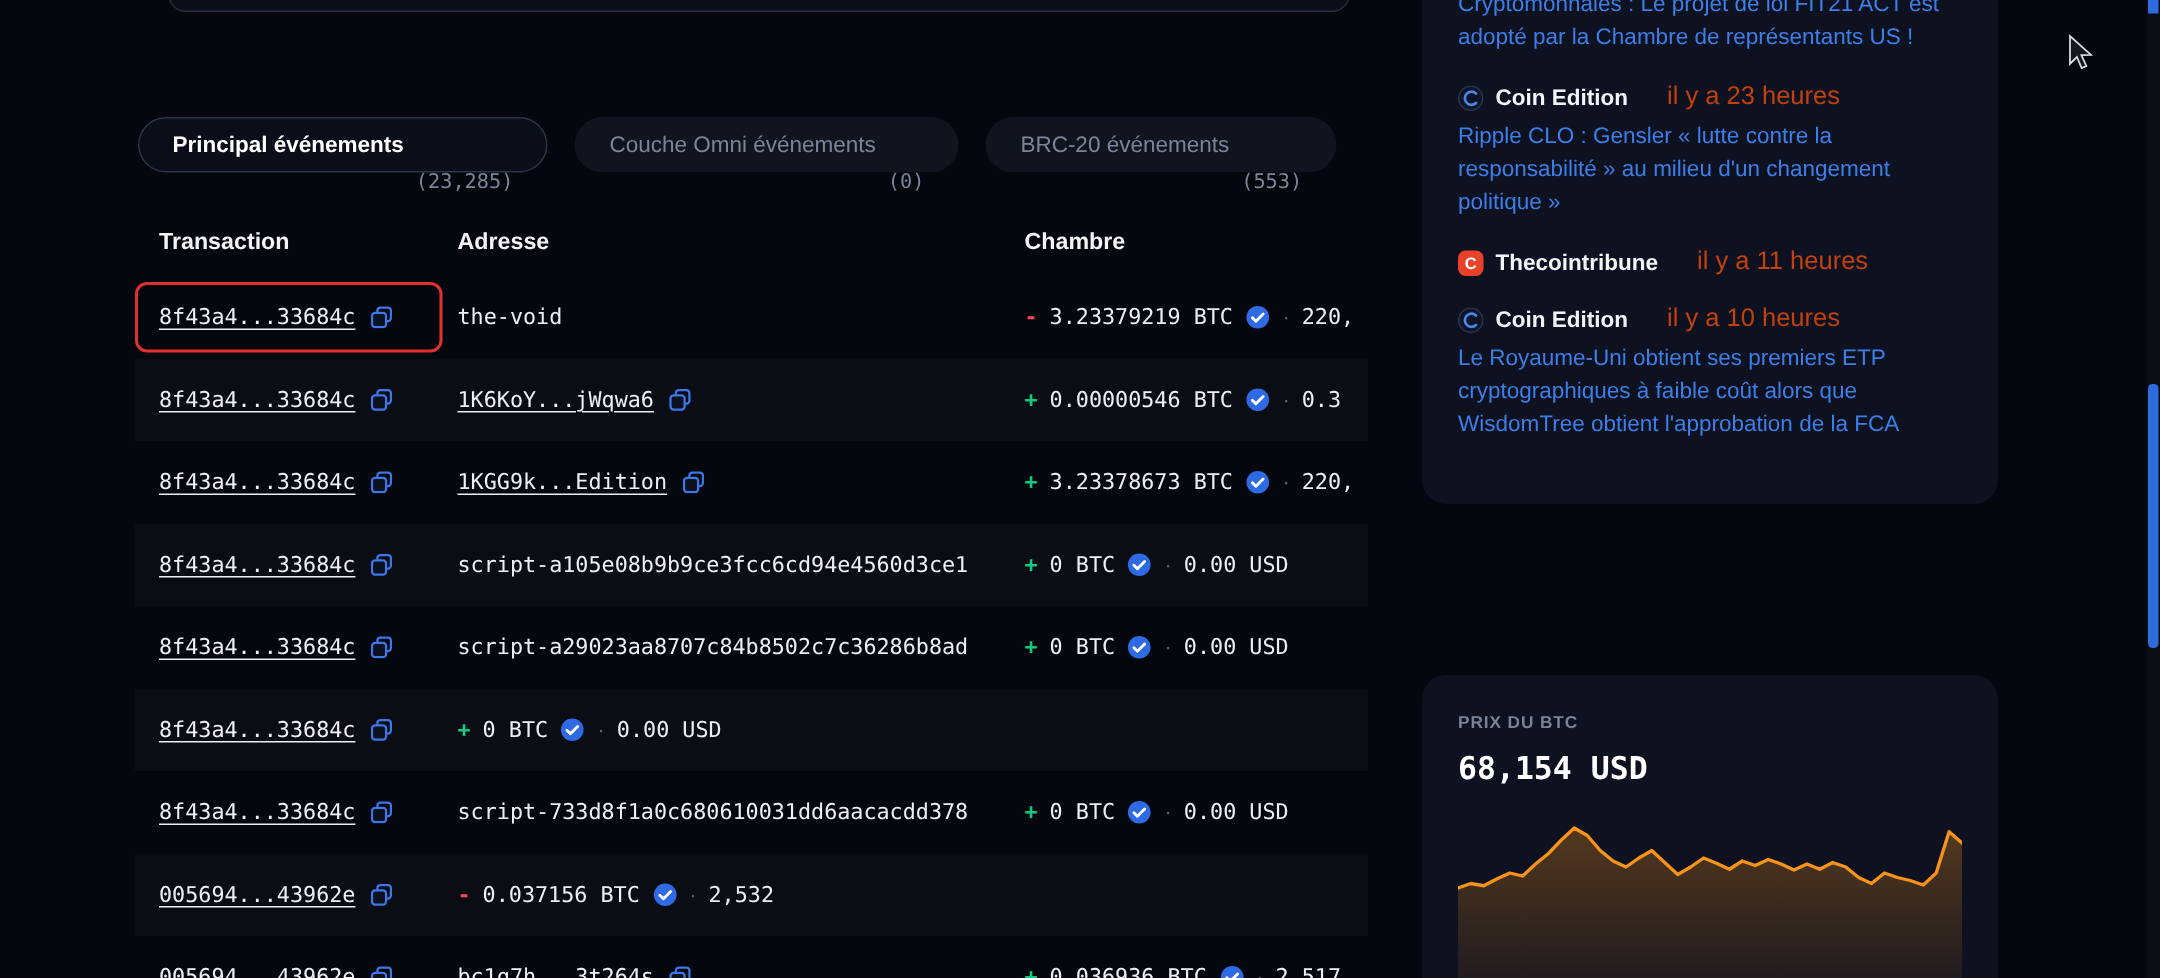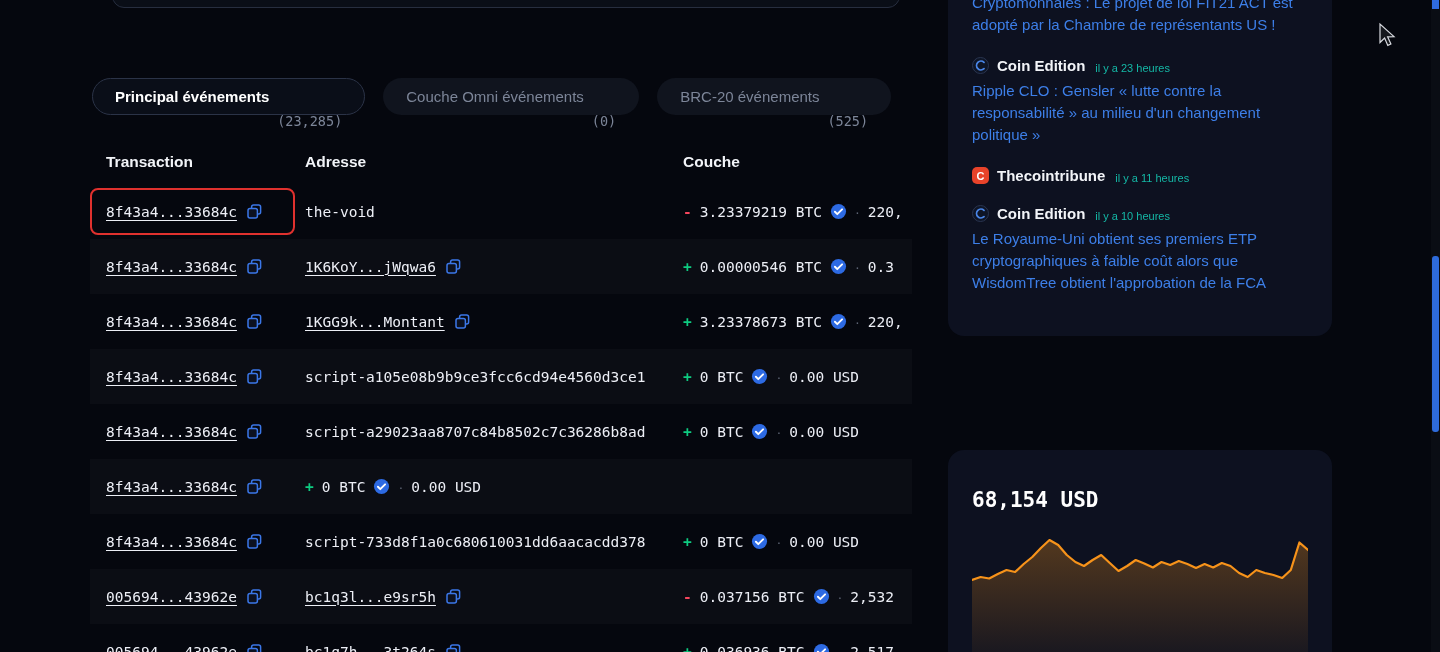--- a/index.html
+++ b/index.html
@@ -46,21 +46,21 @@
     border:2.5px solid #e0312e; border-radius:8px; pointer-events:none; }
 
   
   .news-card { position:absolute; left:948px; top:-30px; width:384px; background:#0d1120;
     border-radius:16px; padding:22px 24px 24px; }
   .news-item { margin-bottom:18px; }
   .news-src { display:flex; align-items:flex-end; gap:8px; height:20px; margin-bottom:6px; }
   .src-icon { width:17px; height:17px; display:inline-flex; align-items:center; justify-content:center; flex:none; }
   .src-icon.tct { background:#e8432a; border-radius:5px; color:#ffffff; font-weight:700; font-size:11px; }
   .src-name { font-size:15px; font-weight:700; color:#f2f4f8; }
-  .src-time { font-size:11px; color:#14b8a6; margin-left:2px; }
+  .src-time { font-size:17px; color:#c2410c; margin-left:18px; }
   .news-headline { display:block; color:#3d7fe8; font-size:15px; line-height:22px; cursor:pointer; text-decoration:none; }
   .digest-btn { display:block; width:100%; height:38px; margin-top:16px; border:none; border-radius:19px;
     background:#161b29; color:#e6e9f0; font-family:"Liberation Sans", sans-serif; font-size:15px; font-weight:600; cursor:pointer; }
 
   
   .price-card { position:absolute; left:948px; top:450px; width:384px; height:300px; background:#0d1120;
     border-radius:16px; padding:26px 24px; }
   .price-label { font-size:11.5px; letter-spacing:0.6px; color:#7a8295; font-weight:700; }
   .price-value { margin-top:12px; font-family:"DejaVu Sans Mono", monospace; font-size:21px; font-weight:700; color:#ffffff; }
   .chart-wrap { margin-top:16px; height:150px; }
@@ -83,29 +83,29 @@
     <div class="pill active">
       <span class="pill-label">Principal événements</span>
       <span class="pill-count">(23,285)</span>
     </div>
     <div class="pill">
       <span class="pill-label">Couche Omni événements</span>
       <span class="pill-count">(0)</span>
     </div>
     <div class="pill">
       <span class="pill-label">BRC-20 événements</span>
-      <span class="pill-count">(525)</span>
+      <span class="pill-count">(553)</span>
     </div>
   </div>
 
   <div class="table">
     <div class="thead">
       <div class="th th-tx">Transaction</div>
       <div class="th">Adresse</div>
-      <div class="th">Couche</div>
+      <div class="th">Chambre</div>
     </div>
     <div class="tbody">
   <div class="row hl">
     <div class="cell cell-tx">
       <a class="mono link tx-link">8f43a4...33684c</a>
       <span class="copy-btn tx-copy">
         <svg width="15" height="15" viewBox="0 0 15 15">
           <rect x="4.6" y="1" width="9" height="9" rx="2" fill="none" stroke="#3b77e8" stroke-width="1.5"></rect>
           <rect x="1" y="4.6" width="9.4" height="9.4" rx="2" fill="#0c1120" stroke="#3b77e8" stroke-width="1.5"></rect>
         </svg>
@@ -166,21 +166,21 @@
     <div class="cell cell-tx">
       <a class="mono link tx-link">8f43a4...33684c</a>
       <span class="copy-btn tx-copy">
         <svg width="15" height="15" viewBox="0 0 15 15">
           <rect x="4.6" y="1" width="9" height="9" rx="2" fill="none" stroke="#3b77e8" stroke-width="1.5"></rect>
           <rect x="1" y="4.6" width="9.4" height="9.4" rx="2" fill="#0c1120" stroke="#3b77e8" stroke-width="1.5"></rect>
         </svg>
       </span>
     </div>
     <div class="cell cell-addr">
-      <a class="mono link addr-link">1KGG9k...Montant</a>
+      <a class="mono link addr-link">1KGG9k...Edition</a>
       <span class="copy-btn addr-copy">
         <svg width="15" height="15" viewBox="0 0 15 15">
           <rect x="4.6" y="1" width="9" height="9" rx="2" fill="none" stroke="#3b77e8" stroke-width="1.5"></rect>
           <rect x="1" y="4.6" width="9.4" height="9.4" rx="2" fill="#0c1120" stroke="#3b77e8" stroke-width="1.5"></rect>
         </svg>
       </span>
     </div>
     <div class="cell cell-amt">
       <span class="sign pos">+</span>
       <span class="mono amt">3.23378673 BTC</span>
@@ -300,29 +300,20 @@
       </span>
       <span class="dot">·</span>
       <span class="mono usd">0.00 USD</span>
     </div>
   </div>
 
   <div class="row stripe">
     <div class="cell cell-tx">
       <a class="mono link tx-link">005694...43962e</a>
       <span class="copy-btn tx-copy">
-        <svg width="15" height="15" viewBox="0 0 15 15">
-          <rect x="4.6" y="1" width="9" height="9" rx="2" fill="none" stroke="#3b77e8" stroke-width="1.5"></rect>
-          <rect x="1" y="4.6" width="9.4" height="9.4" rx="2" fill="#0c1120" stroke="#3b77e8" stroke-width="1.5"></rect>
-        </svg>
-      </span>
-    </div>
-    <div class="cell cell-addr">
-      <a class="mono link addr-link">bc1q3l...e9sr5h</a>
-      <span class="copy-btn addr-copy">
         <svg width="15" height="15" viewBox="0 0 15 15">
           <rect x="4.6" y="1" width="9" height="9" rx="2" fill="none" stroke="#3b77e8" stroke-width="1.5"></rect>
           <rect x="1" y="4.6" width="9.4" height="9.4" rx="2" fill="#0c1120" stroke="#3b77e8" stroke-width="1.5"></rect>
         </svg>
       </span>
     </div>
     <div class="cell cell-amt">
       <span class="sign neg">-</span>
       <span class="mono amt">0.037156 BTC</span>
       <span class="check">
@@ -415,20 +406,21 @@
 
       <span class="src-name">Coin Edition</span>
       <span class="src-time">il y a 10 heures</span>
     </div>
     <a class="news-headline">Le Royaume-Uni obtient ses premiers ETP cryptographiques à faible coût alors que WisdomTree obtient l'approbation de la FCA</a>
   </div>
 </div>
   </aside>
 
   <aside class="price-card">
+    <div class="price-label">PRIX DU BTC</div>
     <div class="price-value">68,154 USD</div>
     <div class="chart-wrap">
       <svg width="336" height="150" viewBox="0 0 336 150">
         <defs>
           <linearGradient id="gfill" x1="0" y1="0" x2="0" y2="1">
             <stop id="gs1" offset="0" stop-opacity="0.30" stop-color="#f7931a"></stop>
             <stop id="gs2" offset="1" stop-opacity="0" stop-color="#f7931a"></stop>
           </linearGradient>
         </defs>
         <polygon id="spark-fill" fill="url(#gfill)" points="0.0,52.0 8.6,49.0 17.2,50.5 25.8,46.0 34.5,42.0 43.1,44.0 51.7,36.0 60.3,29.0 68.9,20.0 77.5,12.0 86.2,17.0 94.8,27.0 103.4,34.0 112.0,38.0 120.6,32.0 129.2,27.0 137.8,35.0 146.5,43.0 155.1,38.0 163.7,32.0 172.3,35.5 180.9,39.5 189.5,34.0 198.2,37.0 206.8,33.0 215.4,36.0 224.0,40.0 232.6,36.0 241.2,39.5 249.8,35.0 258.5,38.0 267.1,45.0 275.7,49.0 284.3,42.0 292.9,45.0 301.5,47.0 310.2,50.0 318.8,42.0 327.4,14.5 336.0,22.0 336,150 0,150"></polygon>

